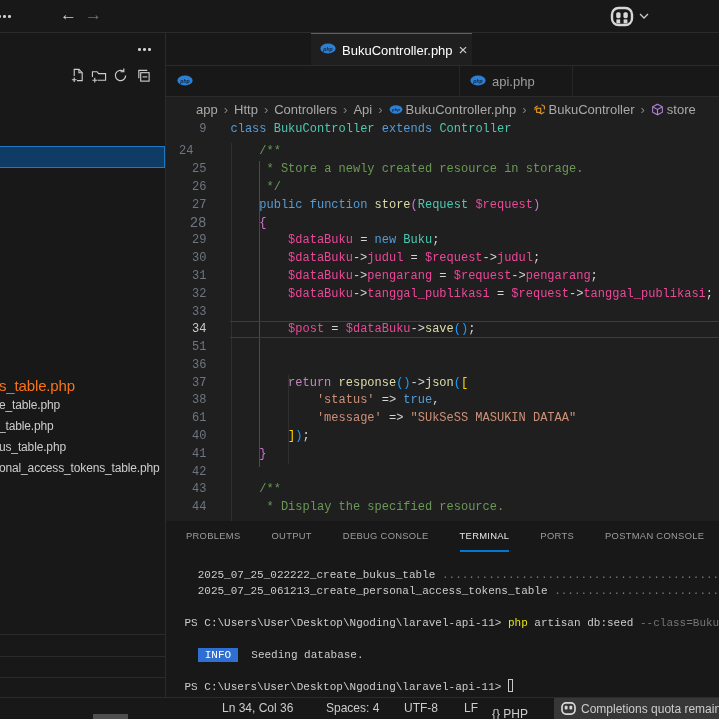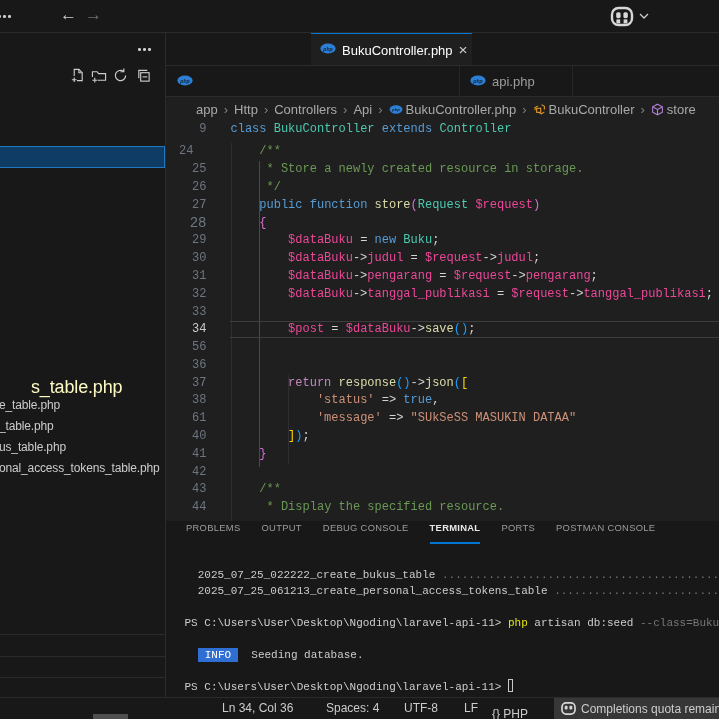--- a/index.html
+++ b/index.html
@@ -51,21 +51,21 @@
       <path d="M11.5 0.5 v3.5 h-3.5" fill="none" stroke="#cccccc" stroke-width="1.3"></path>
     </svg>
     <svg class="abs" style="left:136px;top:35px;" width="15" height="15" viewBox="0 0 16 16">
       <rect x="5" y="5" width="9" height="9" fill="none" stroke="#cccccc" stroke-width="1.2"></rect>
       <path d="M3 11 V2.5 h9" fill="none" stroke="#cccccc" stroke-width="1.2"></path>
       <path d="M7 9.5 h5" stroke="#cccccc" stroke-width="1.2"></path>
     </svg>
 
     <div class="abs" style="left:-2px;top:113px;width:167px;height:22px;background:#0e3c64;border:1px solid #2077c2;"></div>
 
-    <div class="abs" style="left:-1px;top:344px;color:#fef9c3;font-size:18px;letter-spacing:-0.15px;padding-left:32px;">s_table.php</div>
+    <div class="abs" style="left:-1px;top:344px;color:#f97316;font-size:15px;letter-spacing:-0.15px;">s_table.php</div>
     <div class="abs" style="left:-1px;top:365px;color:#cccccc;font-size:12px;letter-spacing:-0.15px;">e_table.php</div>
     <div class="abs" style="left:-1px;top:386px;color:#cccccc;font-size:12px;letter-spacing:-0.15px;">_table.php</div>
     <div class="abs" style="left:-1px;top:407px;color:#cccccc;font-size:12px;letter-spacing:-0.15px;">us_table.php</div>
     <div class="abs" style="left:-1px;top:428px;color:#cccccc;font-size:12px;letter-spacing:-0.15px;">onal_access_tokens_table.php</div>
 
     <div class="abs" style="left:0;top:601px;width:166px;height:1px;background:#2b2b2b;"></div>
     <div class="abs" style="left:0;top:623px;width:166px;height:1px;background:#2b2b2b;"></div>
     <div class="abs" style="left:0;top:644px;width:166px;height:1px;background:#2b2b2b;"></div>
   </div>
 
@@ -147,21 +147,21 @@
         <div class="abs mono" style="left:0;top:22.19px;width:40.5px;text-align:right;font-size:12px;line-height:17.79px;color:#6e7681;">25</div>
         <div class="abs mono" style="left:0;top:39.98px;width:40.5px;text-align:right;font-size:12px;line-height:17.79px;color:#6e7681;">26</div>
         <div class="abs mono" style="left:0;top:57.77px;width:40.5px;text-align:right;font-size:12px;line-height:17.79px;color:#6e7681;">27</div>
         <div class="abs mono" style="left:0;top:75.56px;width:40.5px;text-align:right;font-size:14px;line-height:17.79px;color:#6e7681;">28</div>
         <div class="abs mono" style="left:0;top:93.35px;width:40.5px;text-align:right;font-size:12px;line-height:17.79px;color:#6e7681;">29</div>
         <div class="abs mono" style="left:0;top:111.14px;width:40.5px;text-align:right;font-size:12px;line-height:17.79px;color:#6e7681;">30</div>
         <div class="abs mono" style="left:0;top:128.93px;width:40.5px;text-align:right;font-size:12px;line-height:17.79px;color:#6e7681;">31</div>
         <div class="abs mono" style="left:0;top:146.72px;width:40.5px;text-align:right;font-size:12px;line-height:17.79px;color:#6e7681;">32</div>
         <div class="abs mono" style="left:0;top:164.51px;width:40.5px;text-align:right;font-size:12px;line-height:17.79px;color:#6e7681;">33</div>
         <div class="abs mono" style="left:0;top:182.30px;width:40.5px;text-align:right;font-size:12px;line-height:17.79px;color:#cccccc;">34</div>
-        <div class="abs mono" style="left:0;top:200.09px;width:40.5px;text-align:right;font-size:12px;line-height:17.79px;color:#6e7681;">56</div>
+        <div class="abs mono" style="left:0;top:200.09px;width:40.5px;text-align:right;font-size:12px;line-height:17.79px;color:#6e7681;">51</div>
         <div class="abs mono" style="left:0;top:217.88px;width:40.5px;text-align:right;font-size:12px;line-height:17.79px;color:#6e7681;">36</div>
         <div class="abs mono" style="left:0;top:235.67px;width:40.5px;text-align:right;font-size:12px;line-height:17.79px;color:#6e7681;">37</div>
         <div class="abs mono" style="left:0;top:253.46px;width:40.5px;text-align:right;font-size:12px;line-height:17.79px;color:#6e7681;">38</div>
         <div class="abs mono" style="left:0;top:271.25px;width:40.5px;text-align:right;font-size:12px;line-height:17.79px;color:#6e7681;">61</div>
         <div class="abs mono" style="left:0;top:289.04px;width:40.5px;text-align:right;font-size:12px;line-height:17.79px;color:#6e7681;">40</div>
         <div class="abs mono" style="left:0;top:306.83px;width:40.5px;text-align:right;font-size:12px;line-height:17.79px;color:#6e7681;">41</div>
         <div class="abs mono" style="left:0;top:324.62px;width:40.5px;text-align:right;font-size:12px;line-height:17.79px;color:#6e7681;">42</div>
         <div class="abs mono" style="left:0;top:342.41px;width:40.5px;text-align:right;font-size:12px;line-height:17.79px;color:#6e7681;">43</div>
         <div class="abs mono" style="left:0;top:360.20px;width:40.5px;text-align:right;font-size:12px;line-height:17.79px;color:#6e7681;">44</div>
       </div>
@@ -184,25 +184,25 @@
         <div class="abs mono" style="left:64.5px;top:271.25px;font-size:12px;line-height:17.79px;color:#d4d4d4;">            <i class="st" style="font-style: normal;">'message'</i> <i class="pu" style="font-style: normal;">=&gt;</i> <i class="st" style="font-style: normal;">"SUkSeSS MASUKIN DATAA"</i></div>
         <div class="abs mono" style="left:64.5px;top:289.04px;font-size:12px;line-height:17.79px;color:#d4d4d4;">        <i class="bg" style="font-style: normal;">]</i><i class="bb" style="font-style: normal;">)</i><i class="pu" style="font-style: normal;">;</i></div>
         <div class="abs mono" style="left:64.5px;top:306.83px;font-size:12px;line-height:17.79px;color:#d4d4d4;">    <i class="bp" style="font-style: normal;">}</i></div>
         <div class="abs mono" style="left:64.5px;top:324.62px;font-size:12px;line-height:17.79px;color:#d4d4d4;"></div>
         <div class="abs mono" style="left:64.5px;top:342.41px;font-size:12px;line-height:17.79px;color:#d4d4d4;">    <i class="cm" style="font-style: normal;">/**</i></div>
         <div class="abs mono" style="left:64.5px;top:360.20px;font-size:12px;line-height:17.79px;color:#d4d4d4;">     <i class="cm" style="font-style: normal;">* Display the specified resource.</i></div>
       </div>
   </div>
 
   <div class="abs" style="left:166px;top:521px;width:553px;height:176px;background:#181818;">
-    <div class="abs" style="left:20px;top:1px;display:flex;gap:21px;font-size:9.4px;color:#9d9d9d;letter-spacing:0.3px;white-space:nowrap;">
+    <div class="abs" style="left:20px;top:9px;display:flex;gap:31px;font-size:9.4px;color:#9d9d9d;letter-spacing:0.3px;white-space:nowrap;">
       <span>PROBLEMS</span>
         <span>OUTPUT</span>
         <span>DEBUG CONSOLE</span>
-      <span style="color:#e7e7e7;position:relative;font-weight:bold;">TERMINAL<span class="abs" style="left:0;bottom:-11px;width:100%;height:2px;background:#0078d4;"></span></span>
+      <span style="color:#e7e7e7;position:relative;">TERMINAL<span class="abs" style="left:0;bottom:-11px;width:100%;height:2px;background:#0078d4;"></span></span>
       <span>PORTS</span>
         <span>POSTMAN CONSOLE</span>
     </div>
     <div id="term" class="abs mono" style="left:18.5px;top:45.5px;font-size:11px;line-height:16px;color:#cccccc;"><div>  2025_07_25_022222_create_bukus_table <d style="color: rgb(122, 122, 122);">............................................</d></div><div>  2025_07_25_061213_create_personal_access_tokens_table <d style="color: rgb(122, 122, 122);">............................</d></div><div>&nbsp;</div><div>PS C:\Users\User\Desktop\Ngoding\laravel-api-11&gt; <y style="color: rgb(229, 229, 16);">php</y> artisan db:seed <g style="color: rgb(118, 118, 118);">--class=BukuS</g></div><div>&nbsp;</div><div>  <b style="color: rgb(255, 255, 255); background: rgb(47, 111, 211); font-weight: normal; padding: 1px 7px;">INFO</b>  Seeding database.</div><div>&nbsp;</div><div>PS C:\Users\User\Desktop\Ngoding\laravel-api-11&gt; <span style="display:inline-block;width:4.8px;height:13px;border:1px solid #c8c8c8;vertical-align:-2.5px;"></span></div></div>
   </div>
 
   <div class="abs" style="left:0;top:697px;width:719px;height:22px;background:#181818;border-top:1px solid #2b2b2b;color:#cccccc;font-size:12px;">
     <div class="abs" style="left:222px;top:3px;">Ln 34, Col 36</div>
     <div class="abs" style="left:326px;top:3px;">Spaces: 4</div>
     <div class="abs" style="left:404px;top:3px;">UTF-8</div>

